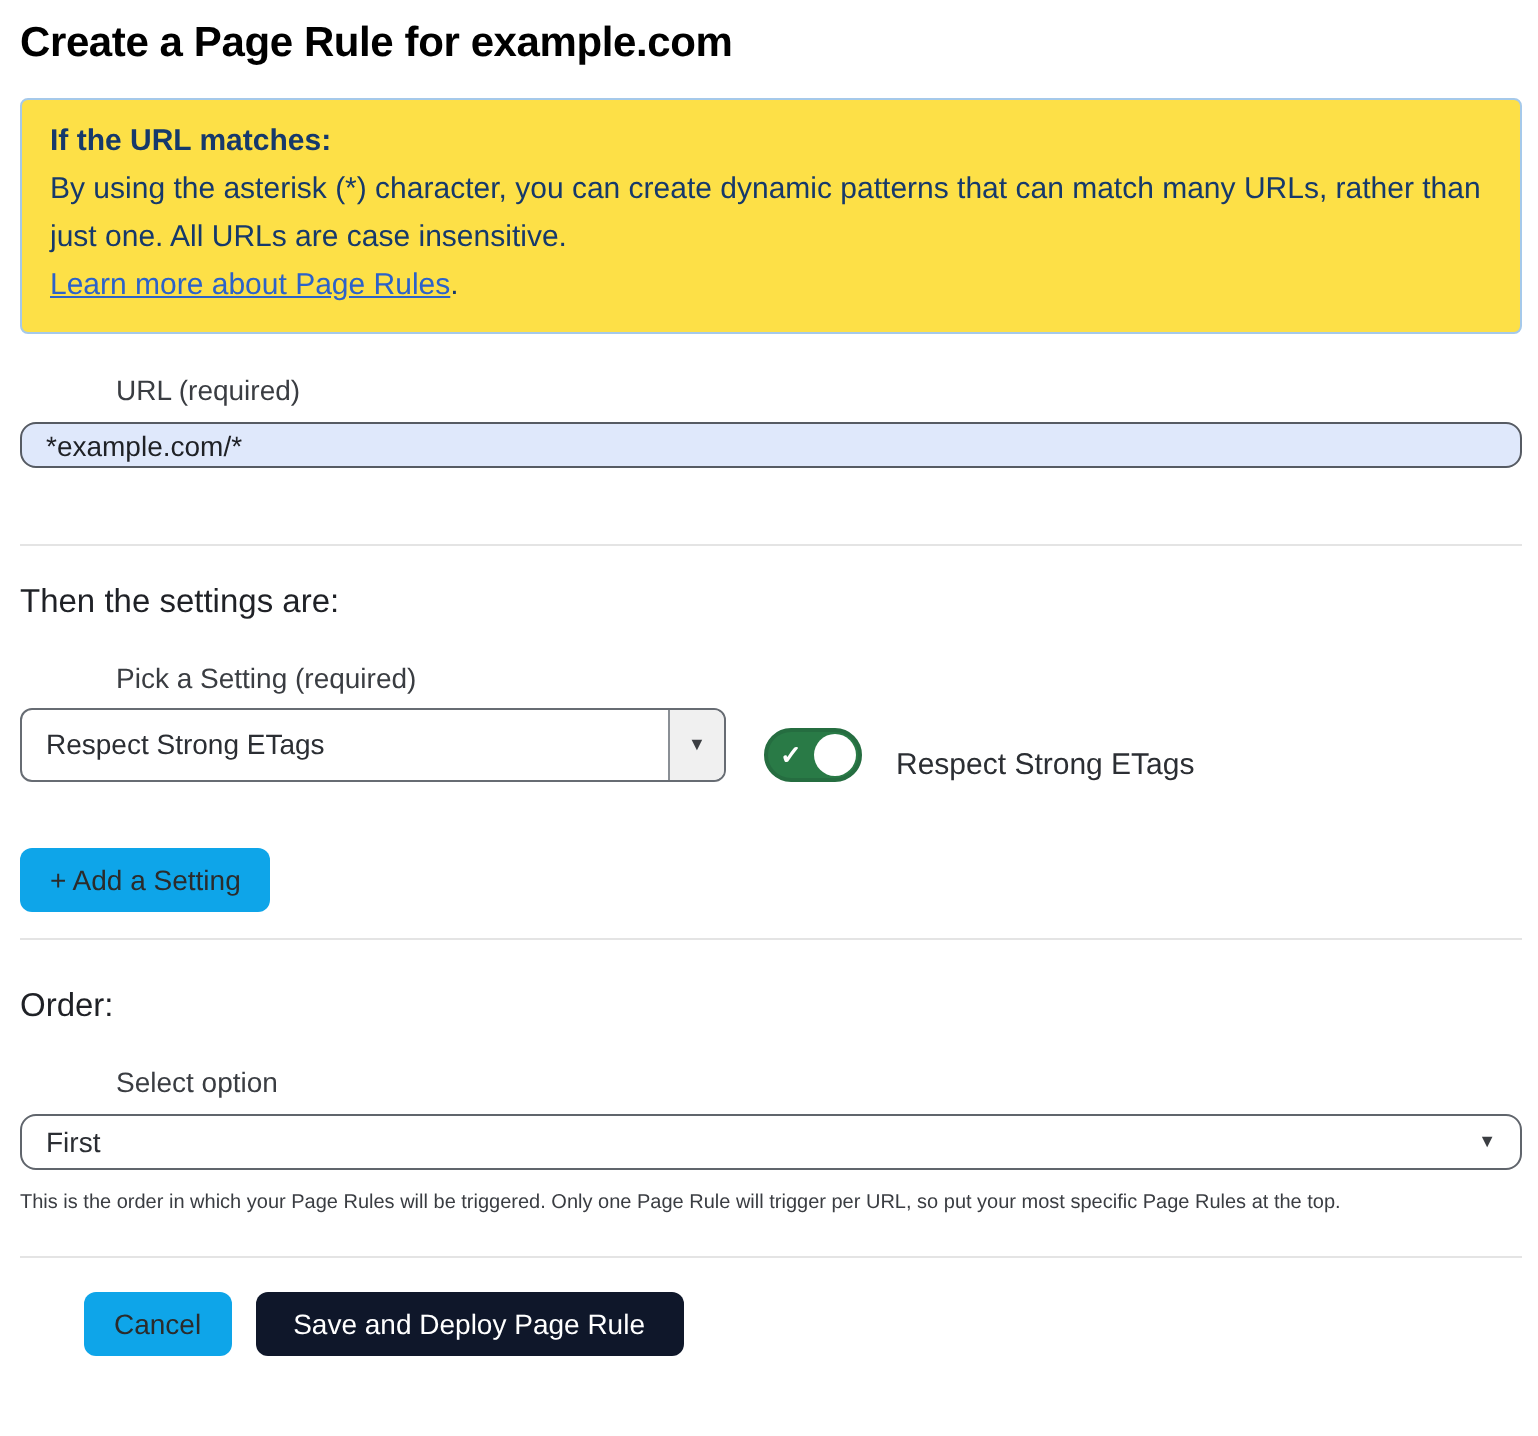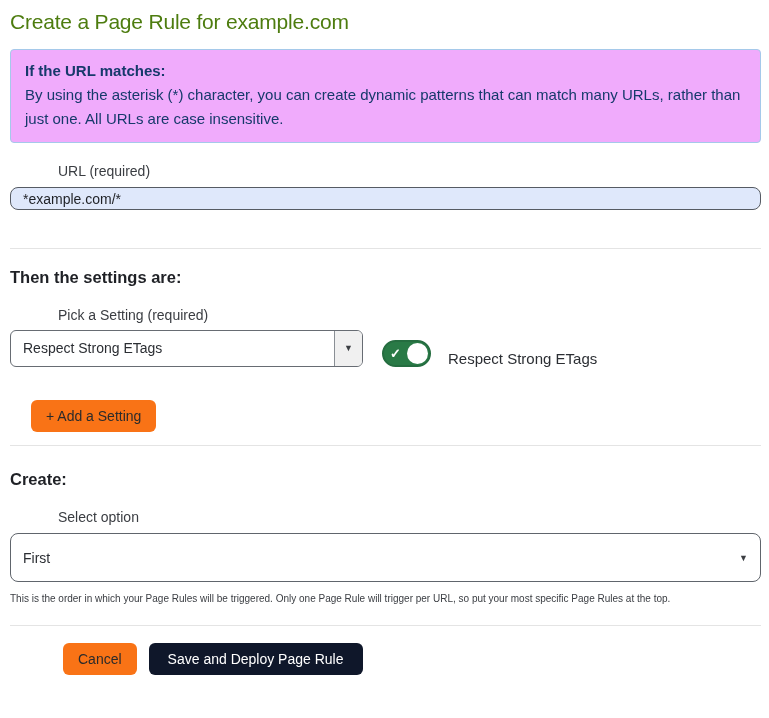--- a/index.html
+++ b/index.html
@@ -6,25 +6,25 @@
   html,body { background:#ffffff; }
   body {
     width:769px; height:718px;
     padding:0 8px 0 10px;
     font-family:"Liberation Sans", sans-serif;
     color:#1f2126;
     overflow:hidden;
   }
   .page-title {
     margin:10px 0 15px 0;
-    font-size:21px; font-weight:400; color:#4d7c0f;
+    font-size:21px; font-weight:700; color:#000000;
     letter-spacing:-0.2px;
   }
   .info-box {
-    background:#f0abfc;
+    background:#fde047;
     border:1px solid #a5c9ea;
     border-radius:4px;
     padding:9px 14px 11px 14px;
     color:#16396b;
     font-size:15px;
     line-height:24px;
   }
   .info-box .info-heading { font-weight:700; }
   .info-box a {
     color:#2c62c9; text-decoration:underline; cursor:pointer;
@@ -45,21 +45,21 @@
     display:block;
   }
   .divider {
     border:none; border-top:1px solid #e4e4e4;
     height:0; width:100%;
   }
   .divider-1 { margin-top:38px; }
   .divider-2 { margin-top:13px; }
   .divider-3 { margin-top:16px; }
   .section-heading {
-    font-size:16.5px; font-weight:700; color:#1f2126;
+    font-size:16.5px; font-weight:400; color:#1f2126;
   }
   .settings-heading { margin-top:19px; }
   .order-heading { margin-top:24px; }
   .setting-row {
     margin-top:7px;
     display:flex; align-items:flex-end;
   }
   .setting-select {
     width:353px; height:37px;
     border:1px solid #676c73;
@@ -106,26 +106,26 @@
     font-size:15px; color:#2b2e33;
   }
   .btn {
     display:inline-block;
     border:none; border-radius:6px;
     font-family:"Liberation Sans", sans-serif;
     font-size:14px;
     padding:8px 15px;
     cursor:pointer;
   }
-  .btn-grey { background:#f97316; color:#2b2b2b;margin-left:21px; }
+  .btn-grey { background:#0ea5e9; color:#2b2b2b; }
   .btn-blue { background:#0f172a; color:#ffffff; padding:8px 19px; }
   .add-setting-btn { margin-top:33px; }
   .order-select {
     margin-top:8px;
-    width:751px; height:49px;
+    width:751px; height:28px;
     border:1px solid #60656c;
     border-radius:8px;
     background:#ffffff;
     position:relative;
     display:flex; align-items:center;
     padding:0 12px;
     font-size:14px; color:#2b2e33;
     cursor:pointer;
   }
   .order-select .caret-glyph {
@@ -146,20 +146,21 @@
 </head>
 <body>
 
 
 
 <h1 class="page-title">Create a Page Rule for example.com</h1>
 
 <div class="info-box">
   <div class="info-heading">If the URL matches:</div>
   <div class="info-body">By using the asterisk (*) character, you can create dynamic patterns that can match many URLs, rather than just one. All URLs are case insensitive.</div>
+  <div class="info-link-line"><a>Learn more about Page Rules</a><span>.</span></div>
 </div>
 
 <div class="field-label">URL (required)</div>
 <input class="url-input" type="text" value="*example.com/*" style="">
 
 <hr class="divider divider-1">
 
 <div class="section-heading settings-heading">Then the settings are:</div>
 
 <div class="field-label">Pick a Setting (required)</div>
@@ -175,21 +176,21 @@
     <span class="toggle-check">✓</span>
     <span class="toggle-knob"></span>
   </div>
   <div class="toggle-label">Respect Strong ETags</div>
 </div>
 
 <button class="btn btn-grey add-setting-btn">+ Add a Setting</button>
 
 <hr class="divider divider-2">
 
-<div class="section-heading order-heading">Create:</div>
+<div class="section-heading order-heading">Order:</div>
 
 <div class="field-label">Select option</div>
 
 <div class="order-select">
   <span>First</span>
   <span class="caret-glyph">▼</span>
 </div>
 
 <div class="help-text">This is the order in which your Page Rules will be triggered. Only one Page Rule will trigger per URL, so put your most specific Page Rules at the top.</div>
 

